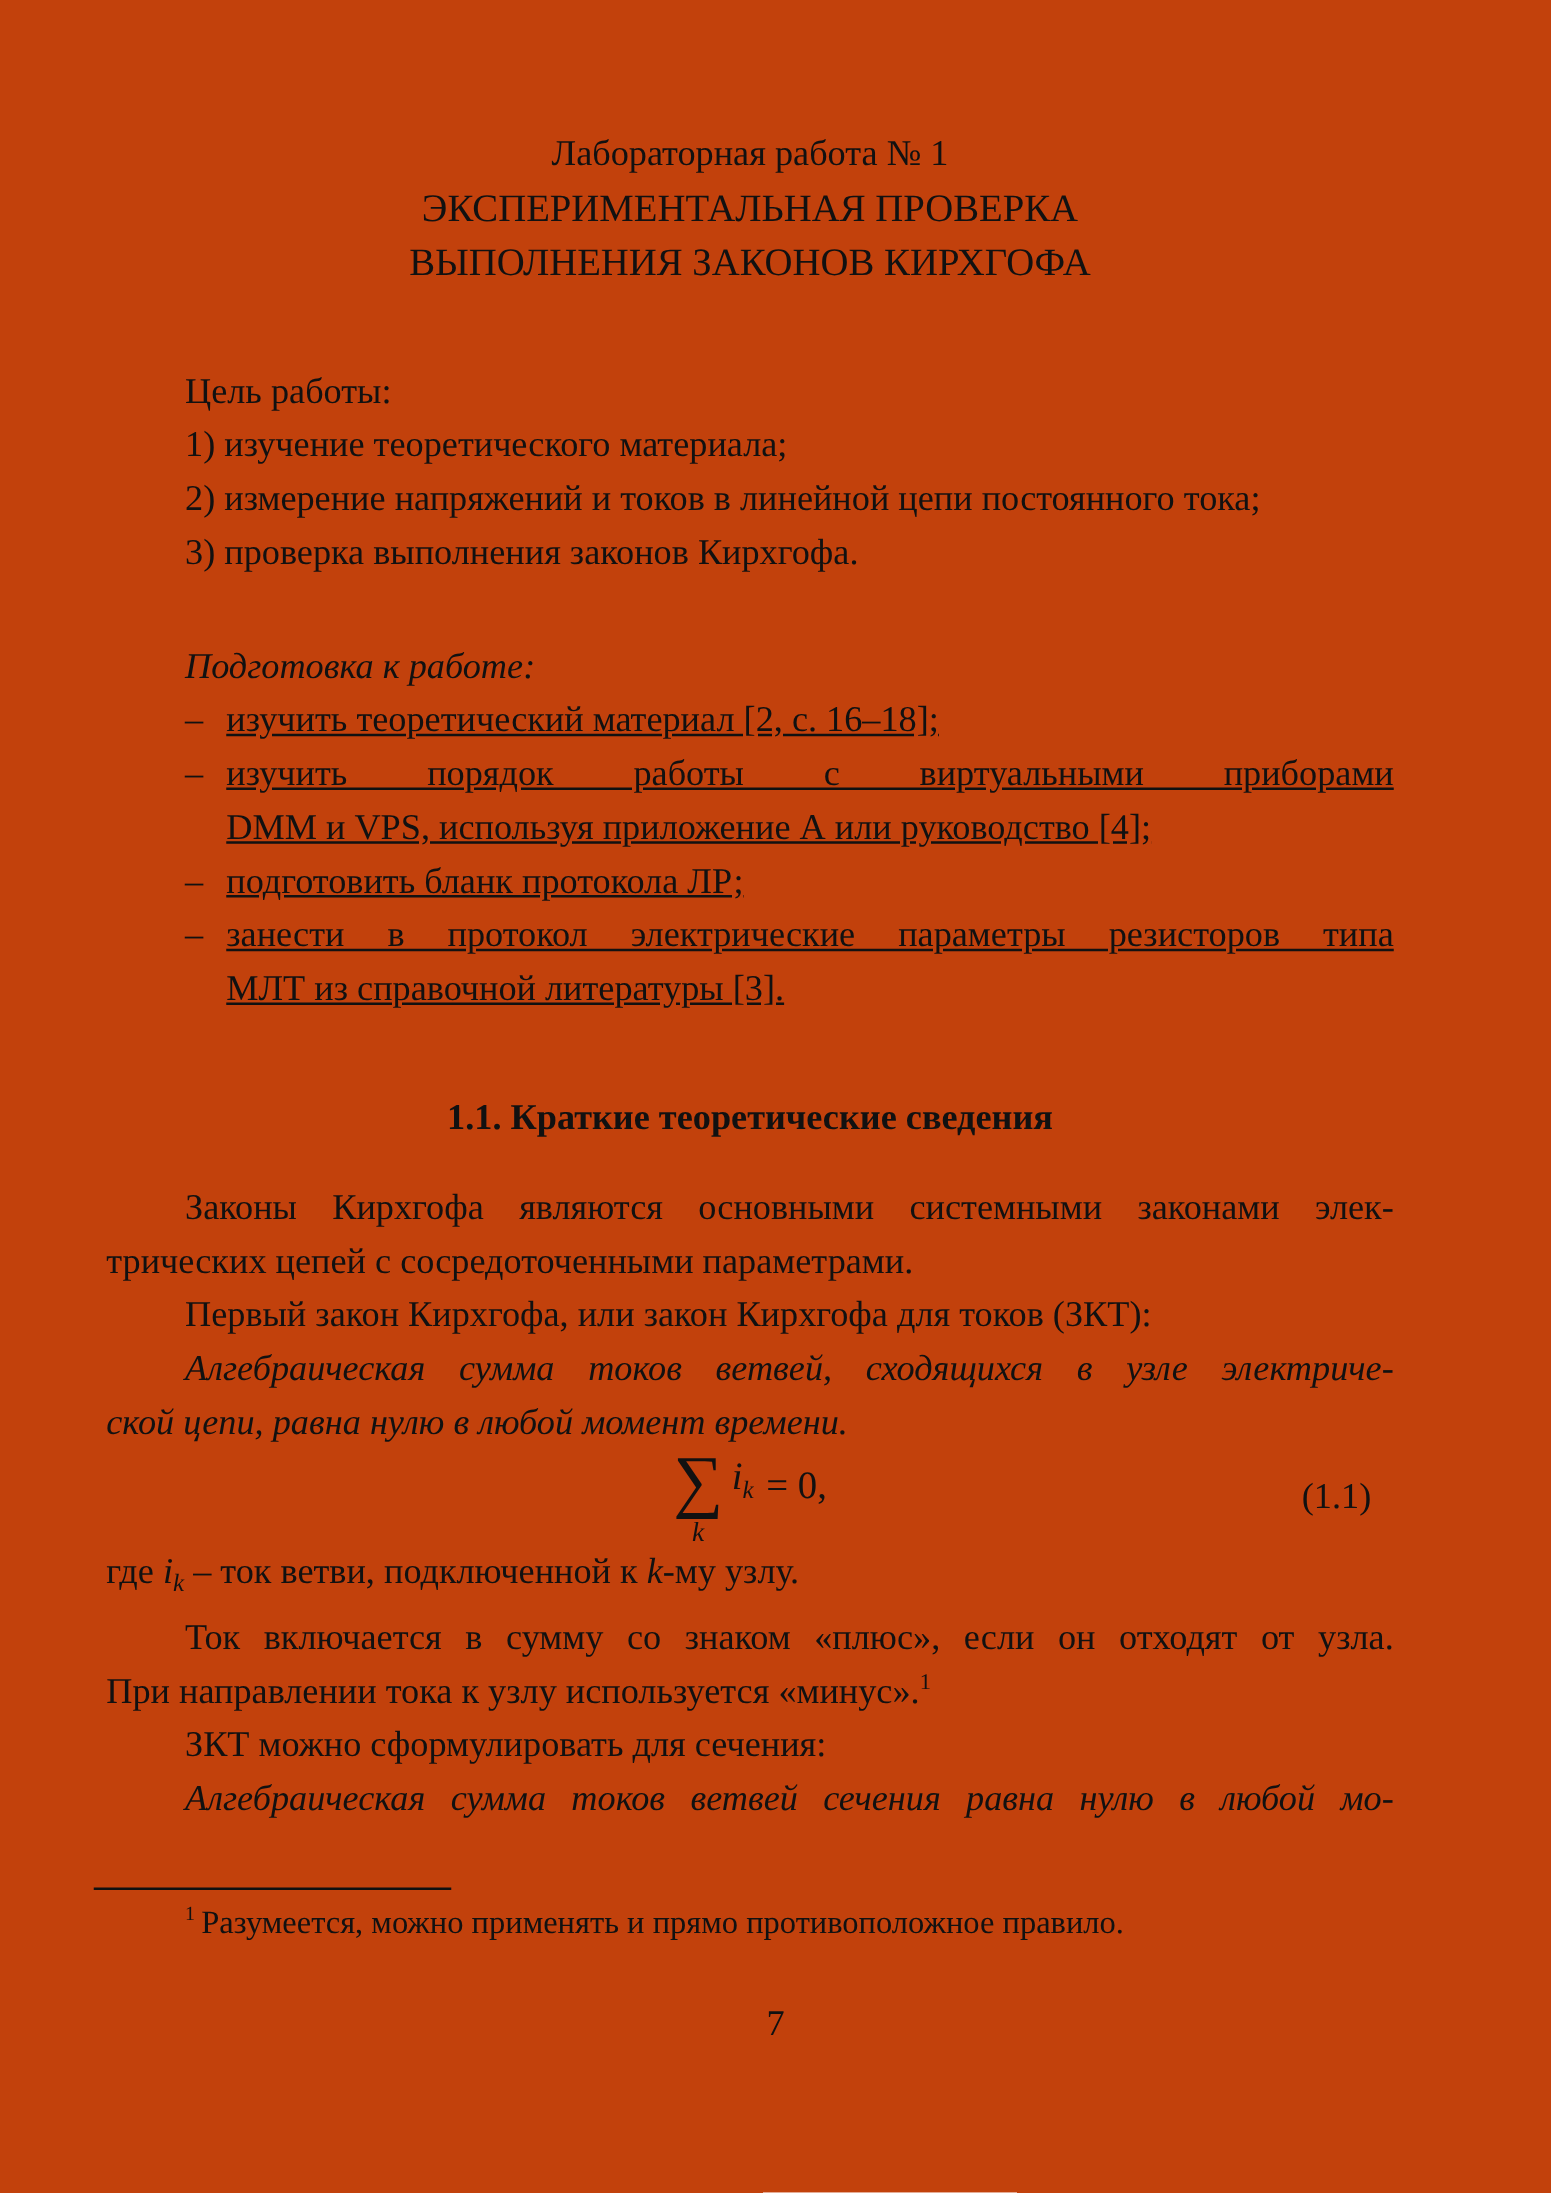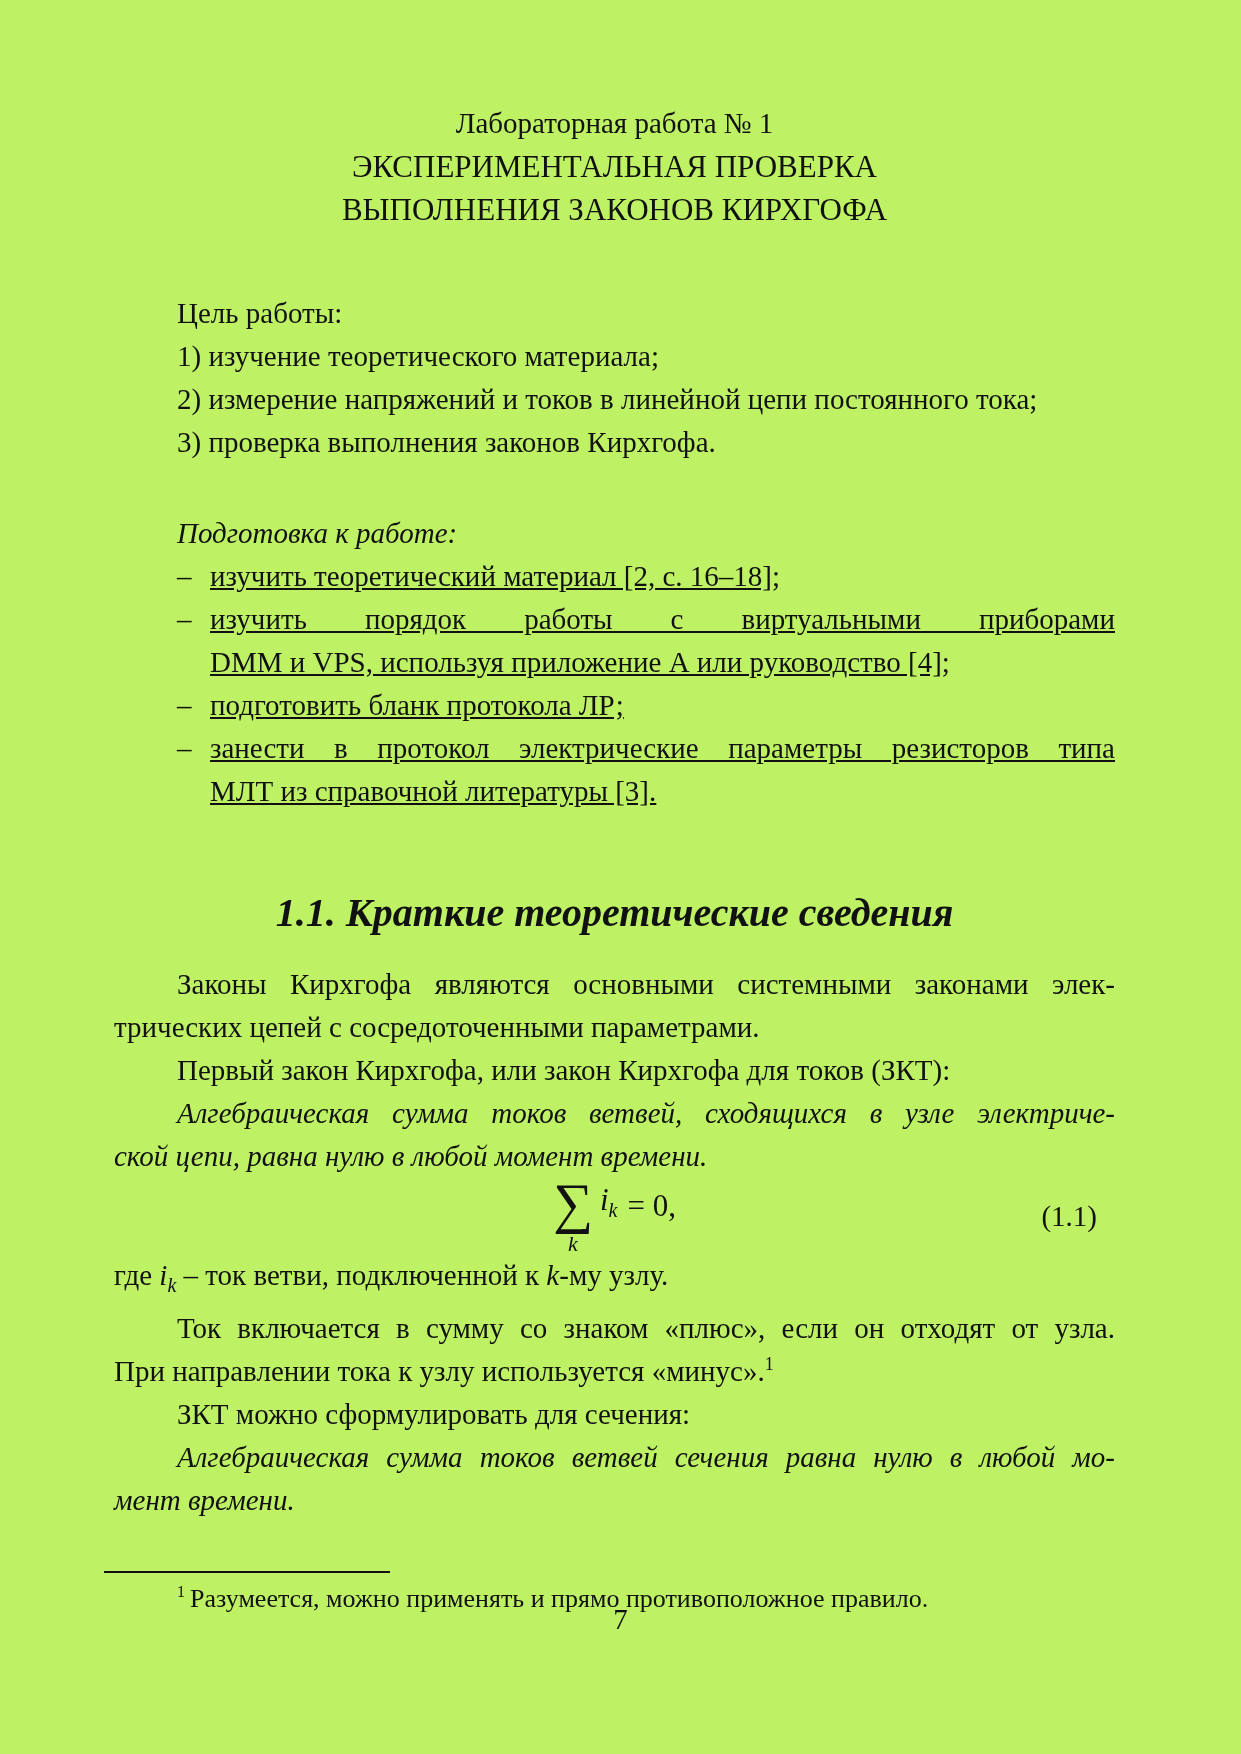--- a/index.html
+++ b/index.html
@@ -1,35 +1,35 @@
 <!DOCTYPE html>
 <html lang="ru"><head>
 <meta charset="utf-8">
 <style>
   html,body{margin:0;padding:0;background:#ffffff;}
   .page{
     position:relative;
     width:1241px;height:1754px;
-    background:#bef264;color:#111111;
+    background:#c2410c;color:#111111;
     font-family:"Liberation Serif","DejaVu Serif",serif;
     font-size:29px;line-height:43px;
     overflow:hidden;
     box-sizing:border-box;
-    padding:102px 126px 0 114px;
+    padding:102px 126px 0 85px;
   }
   .line{white-space:normal;}
   .center{text-align:center;}
   .bold{font-weight:bold;}
   .it{font-style:italic;}
   .ind{padding-left:63px;}
   .fill{text-align:justify;text-align-last:justify;}
   .title-line{font-weight:normal;font-size:31px;}
   .mt-goal{margin-top:61px;}
   .mt-prep{margin-top:48px;font-style:italic;}
-  .mt-sec{margin-top:78px;font-size:40px;font-style:italic;}
+  .mt-sec{margin-top:60px;font-size:29px;}
   .mt-p1{margin-top:29px;}
   .bullet{display:flex;margin-left:63px;}
   .bullet .dash{flex:0 0 33px;}
   .bullet .btext{flex:1;min-width:0;text-decoration:underline;}
   
   .formula-row{position:relative;height:76px;display:flex;justify-content:center;align-items:center;}
   .formula{display:inline-flex;align-items:center;}
   .sigma-block{display:inline-flex;flex-direction:column;align-items:center;line-height:1;}
   .sigma{font-size:56px;line-height:0.95;}
   .sigma-sub{font-style:italic;font-size:22px;line-height:1;margin-top:3px;}
@@ -113,20 +113,19 @@
   </div>
 
   <div class="line"><span>где </span><span class="it"><span>i</span><sub style="font-size:20px;">k</sub></span><span> – ток ветви, подключенной к </span><span class="it">k</span><span>-му узлу.</span></div>
 
   <div class="line ind fill">Ток включается в сумму со знаком «плюс», если он отходят от узла.</div>
   <div class="line"><span>При направлении тока к узлу используется «минус».</span><sup class="fnref">1</sup></div>
 
   <div class="line ind">ЗКТ можно сформулировать для сечения:</div>
 
   <div class="line ind it fill">Алгебраическая сумма токов ветвей сечения равна нулю в любой мо-</div>
-  <div class="line it">мент времени.</div>
 
   <div class="footnote-rule"></div>
   <div class="footnote"><sup>1</sup><span>Разумеется, можно применять и прямо противоположное правило.</span></div>
 
   <div class="page-number">7</div>
 
 </div>
 
 </body></html>

